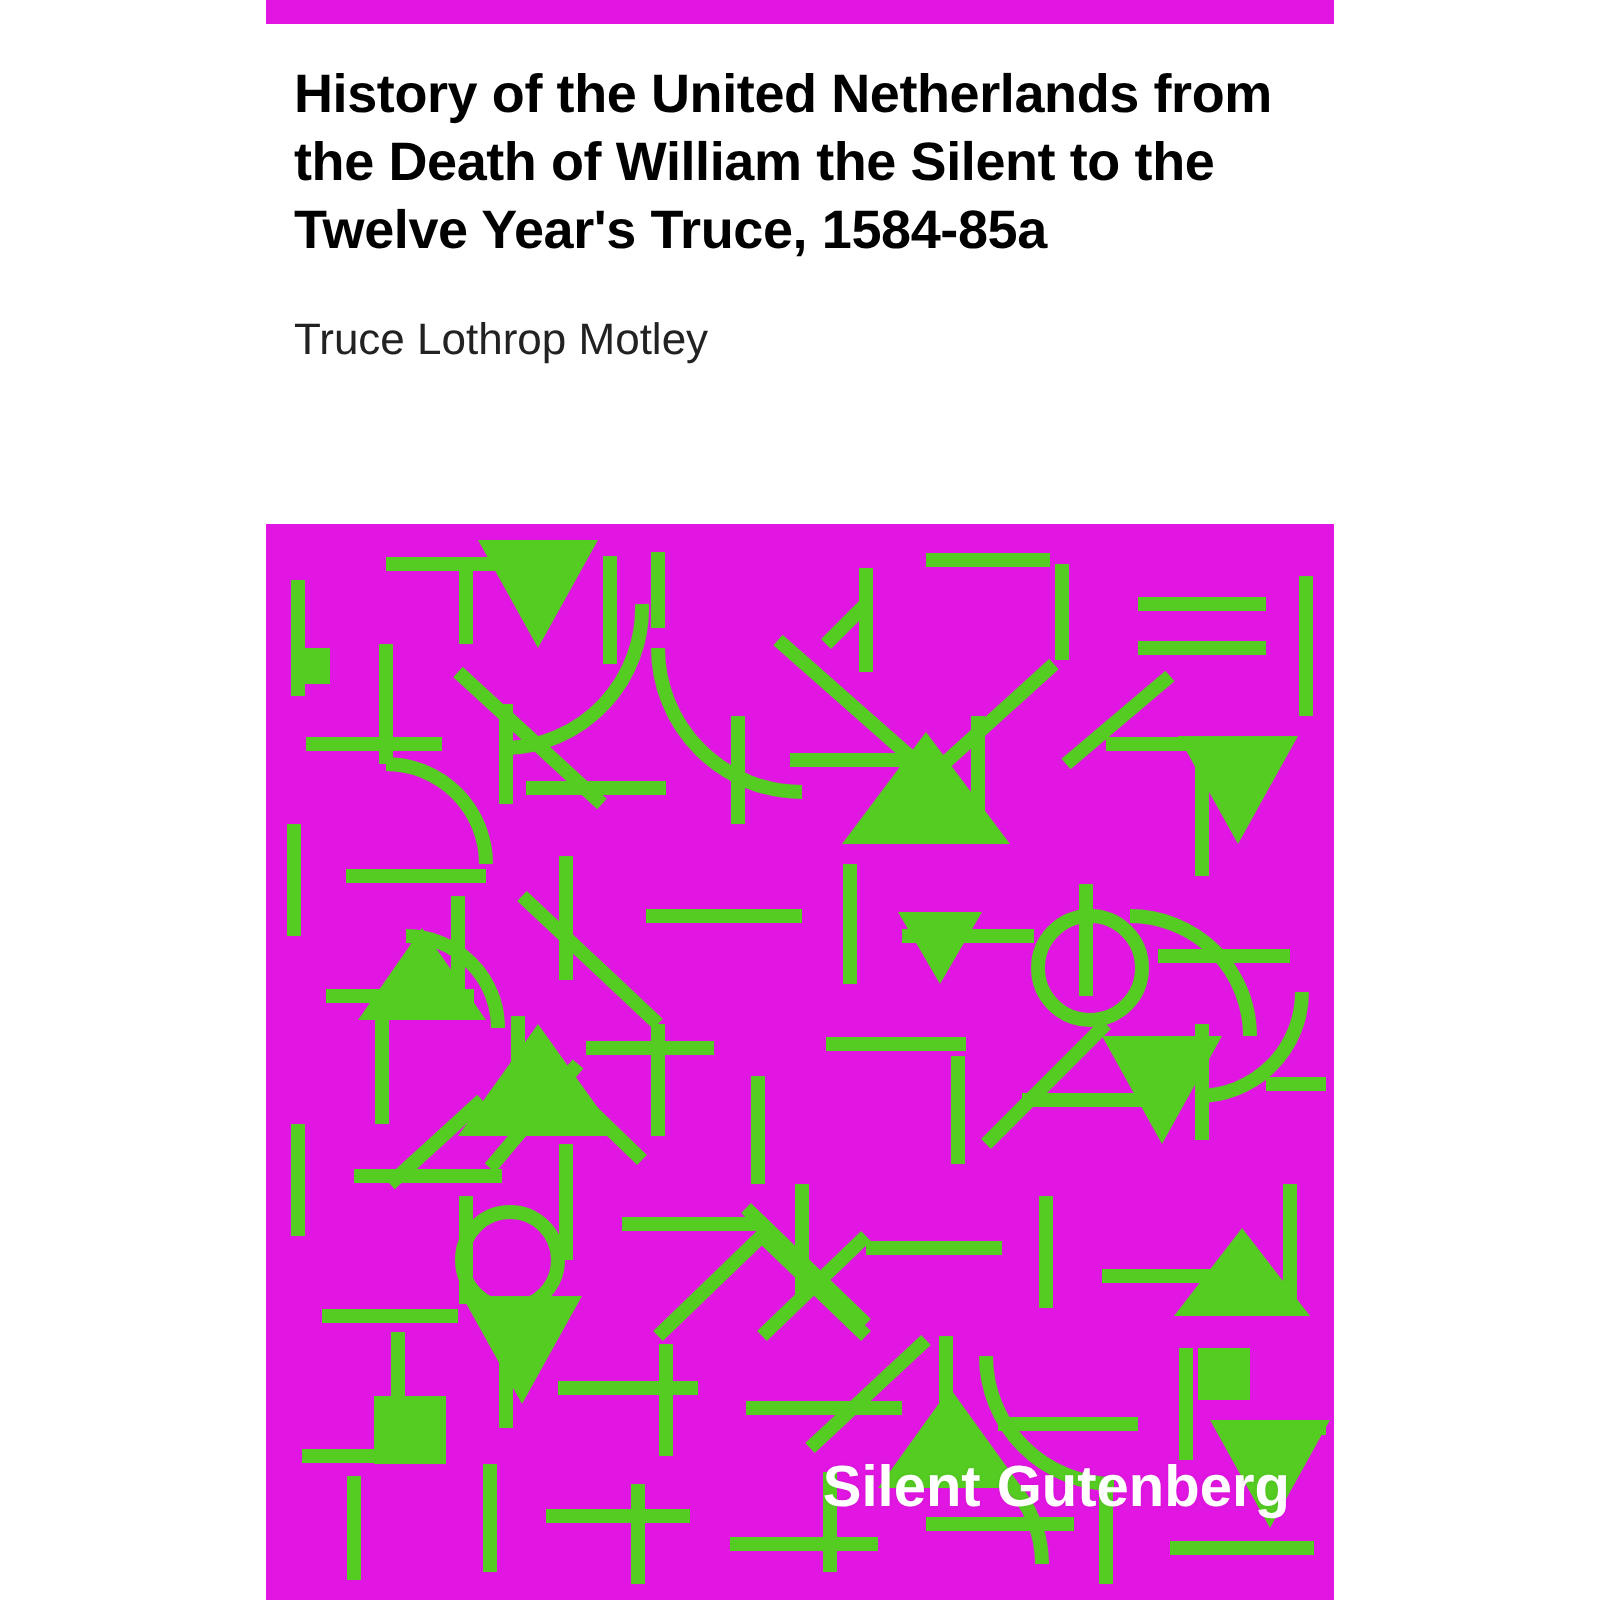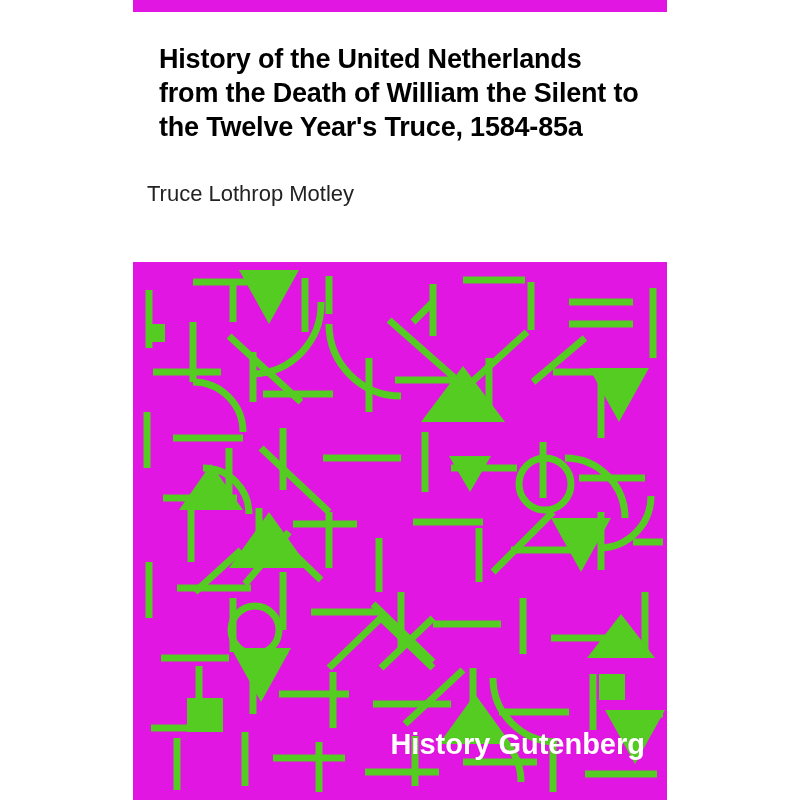--- a/index.html
+++ b/index.html
@@ -28,21 +28,21 @@
     height: 12px;
     background: #e216e2;
   }
   .title-block {
     position: absolute;
     left: 133px;
     top: 30px;
     width: 534px;
   }
   .book-title {
-    margin: 12px;
+    margin: 0;
     padding: 0 16px 0 14px;
     font-size: 27px;
     line-height: 34px;
     font-weight: bold;
     color: #000000;
     letter-spacing: -0.2px;
     font-family: "Liberation Sans", sans-serif;
   }
   .book-author {
     margin: 0;
@@ -214,15 +214,15 @@
         <rect x="466" y="412" width="26" height="26"></rect>
         <rect x="14" y="62" width="18" height="18"></rect>
       </g>
       <g stroke="#55cc22" stroke-width="7" fill="none">
         <circle cx="412" cy="222" r="26"></circle>
         <circle cx="122" cy="368" r="24"></circle>
       </g>
     </svg>
   </div>
 
-  <div class="imprint">History Gutenberg</div>
+  <div class="imprint">Silent Gutenberg</div>
 
 </div>
 
 </body></html>

